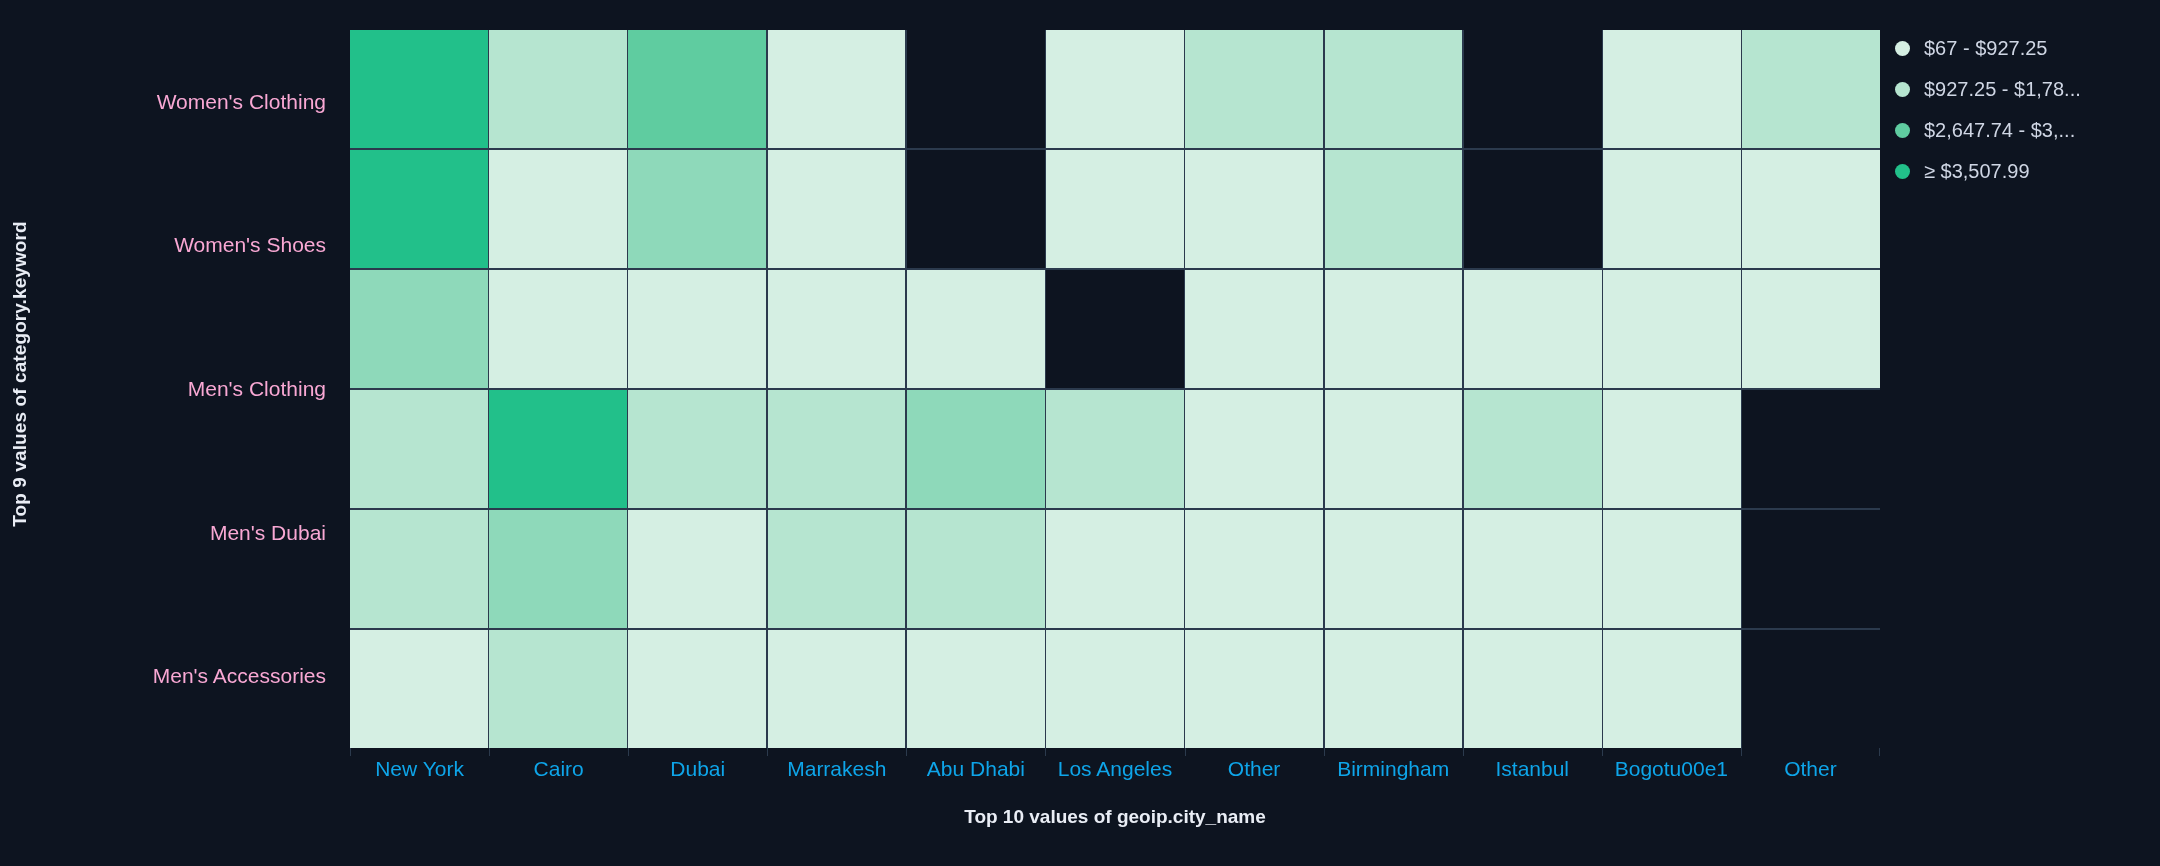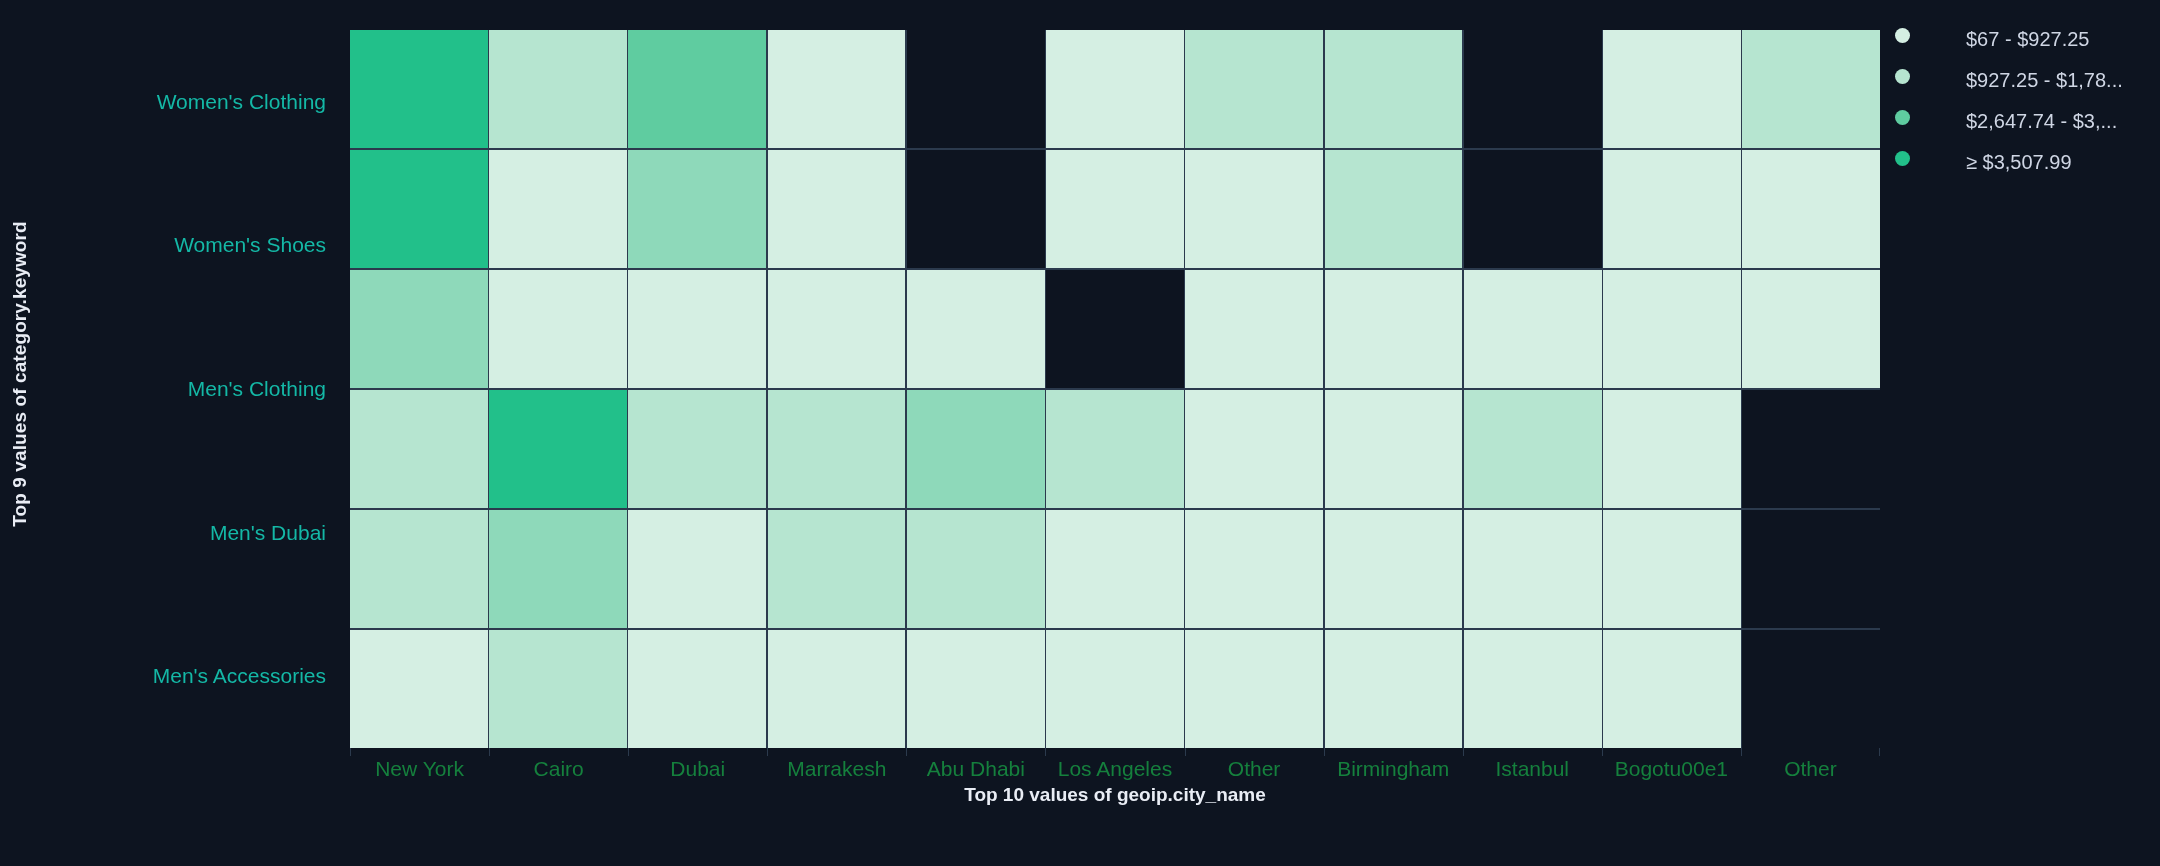--- a/index.html
+++ b/index.html
@@ -32,21 +32,21 @@
     position:absolute;
     left:40px; top:30px;
     width:300px; height:718px;
     display:flex;flex-direction:column;
   }
   .y-tick{
     flex:1 1 0;
     display:flex;align-items:center;justify-content:flex-end;
     padding-right:14px;
     box-sizing:border-box;
-    color:#14b8a6;
+    color:#f9a8d4;
     font-size:21px;
     white-space:nowrap;
   }
 
   
   .plot{
     position:absolute;
     left:350px; top:30px;
     width:1530px; height:718px;
     display:grid;
@@ -67,54 +67,53 @@
   
   .x-ticks{
     position:absolute;
     left:350px; top:752px;
     width:1530px; height:34px;
     display:grid;
     grid-template-columns:repeat(11,1fr);
   }
   .x-tick{
     display:flex;align-items:center;justify-content:center;
-    color:#15803d;
+    color:#0ea5e9;
     font-size:21px;
     white-space:nowrap;
   }
   .x-tick-marks{
     position:absolute;
     left:350px; top:748px;
     width:1530px;height:8px;
     display:grid;grid-template-columns:repeat(11,1fr);
   }
   .x-tick-marks div{border-left:1.5px solid #2b3a4d;height:8px;}
   .x-tick-marks div:last-child{border-right:1.5px solid #2b3a4d;}
 
   
   .x-axis-title{
     position:absolute;
-    left:350px; top:784px;
+    left:350px; top:806px;
     width:1530px;
     text-align:center;
     color:#e9edf5;
     font-size:19px;
     font-weight:bold;
   }
 
   
   .legend{
     position:absolute;
     left:1895px; top:28px;
     width:250px;
   }
   .legend-item{
-    display:flex;align-items:flex-start;
+    display:flex;align-items:center;
     height:41px;
-    gap:42px;
   }
   .legend-swatch{
     width:15px;height:15px;border-radius:50%;
     flex:0 0 auto;margin-right:14px;
   }
   .legend-label{
     color:#cfd6e4;
     font-size:20px;
     white-space:nowrap;
     overflow:hidden;

